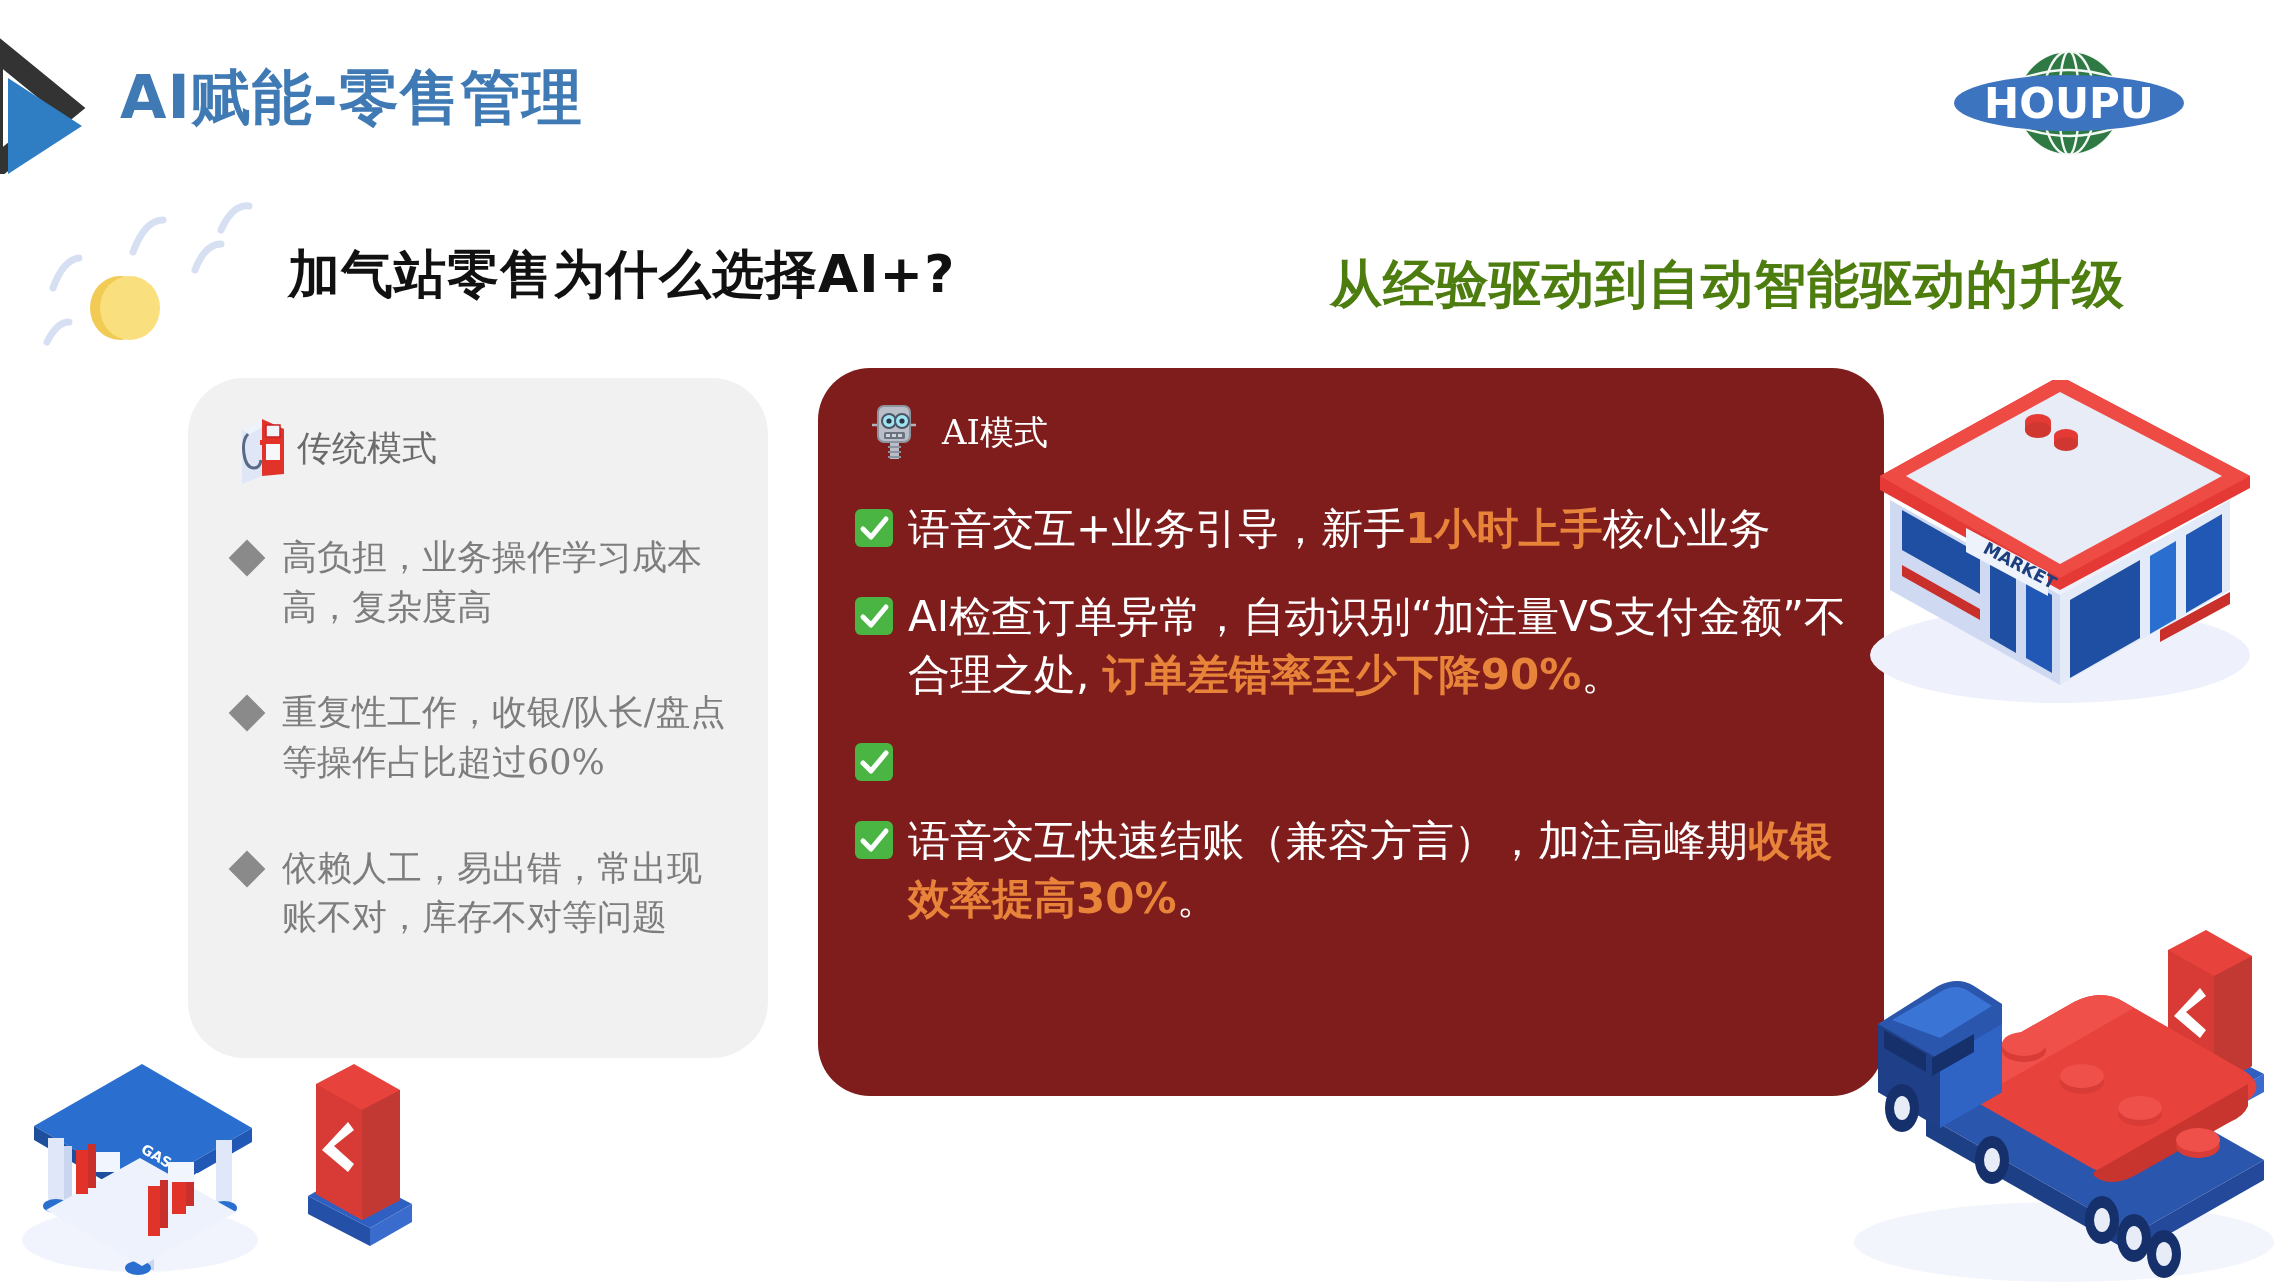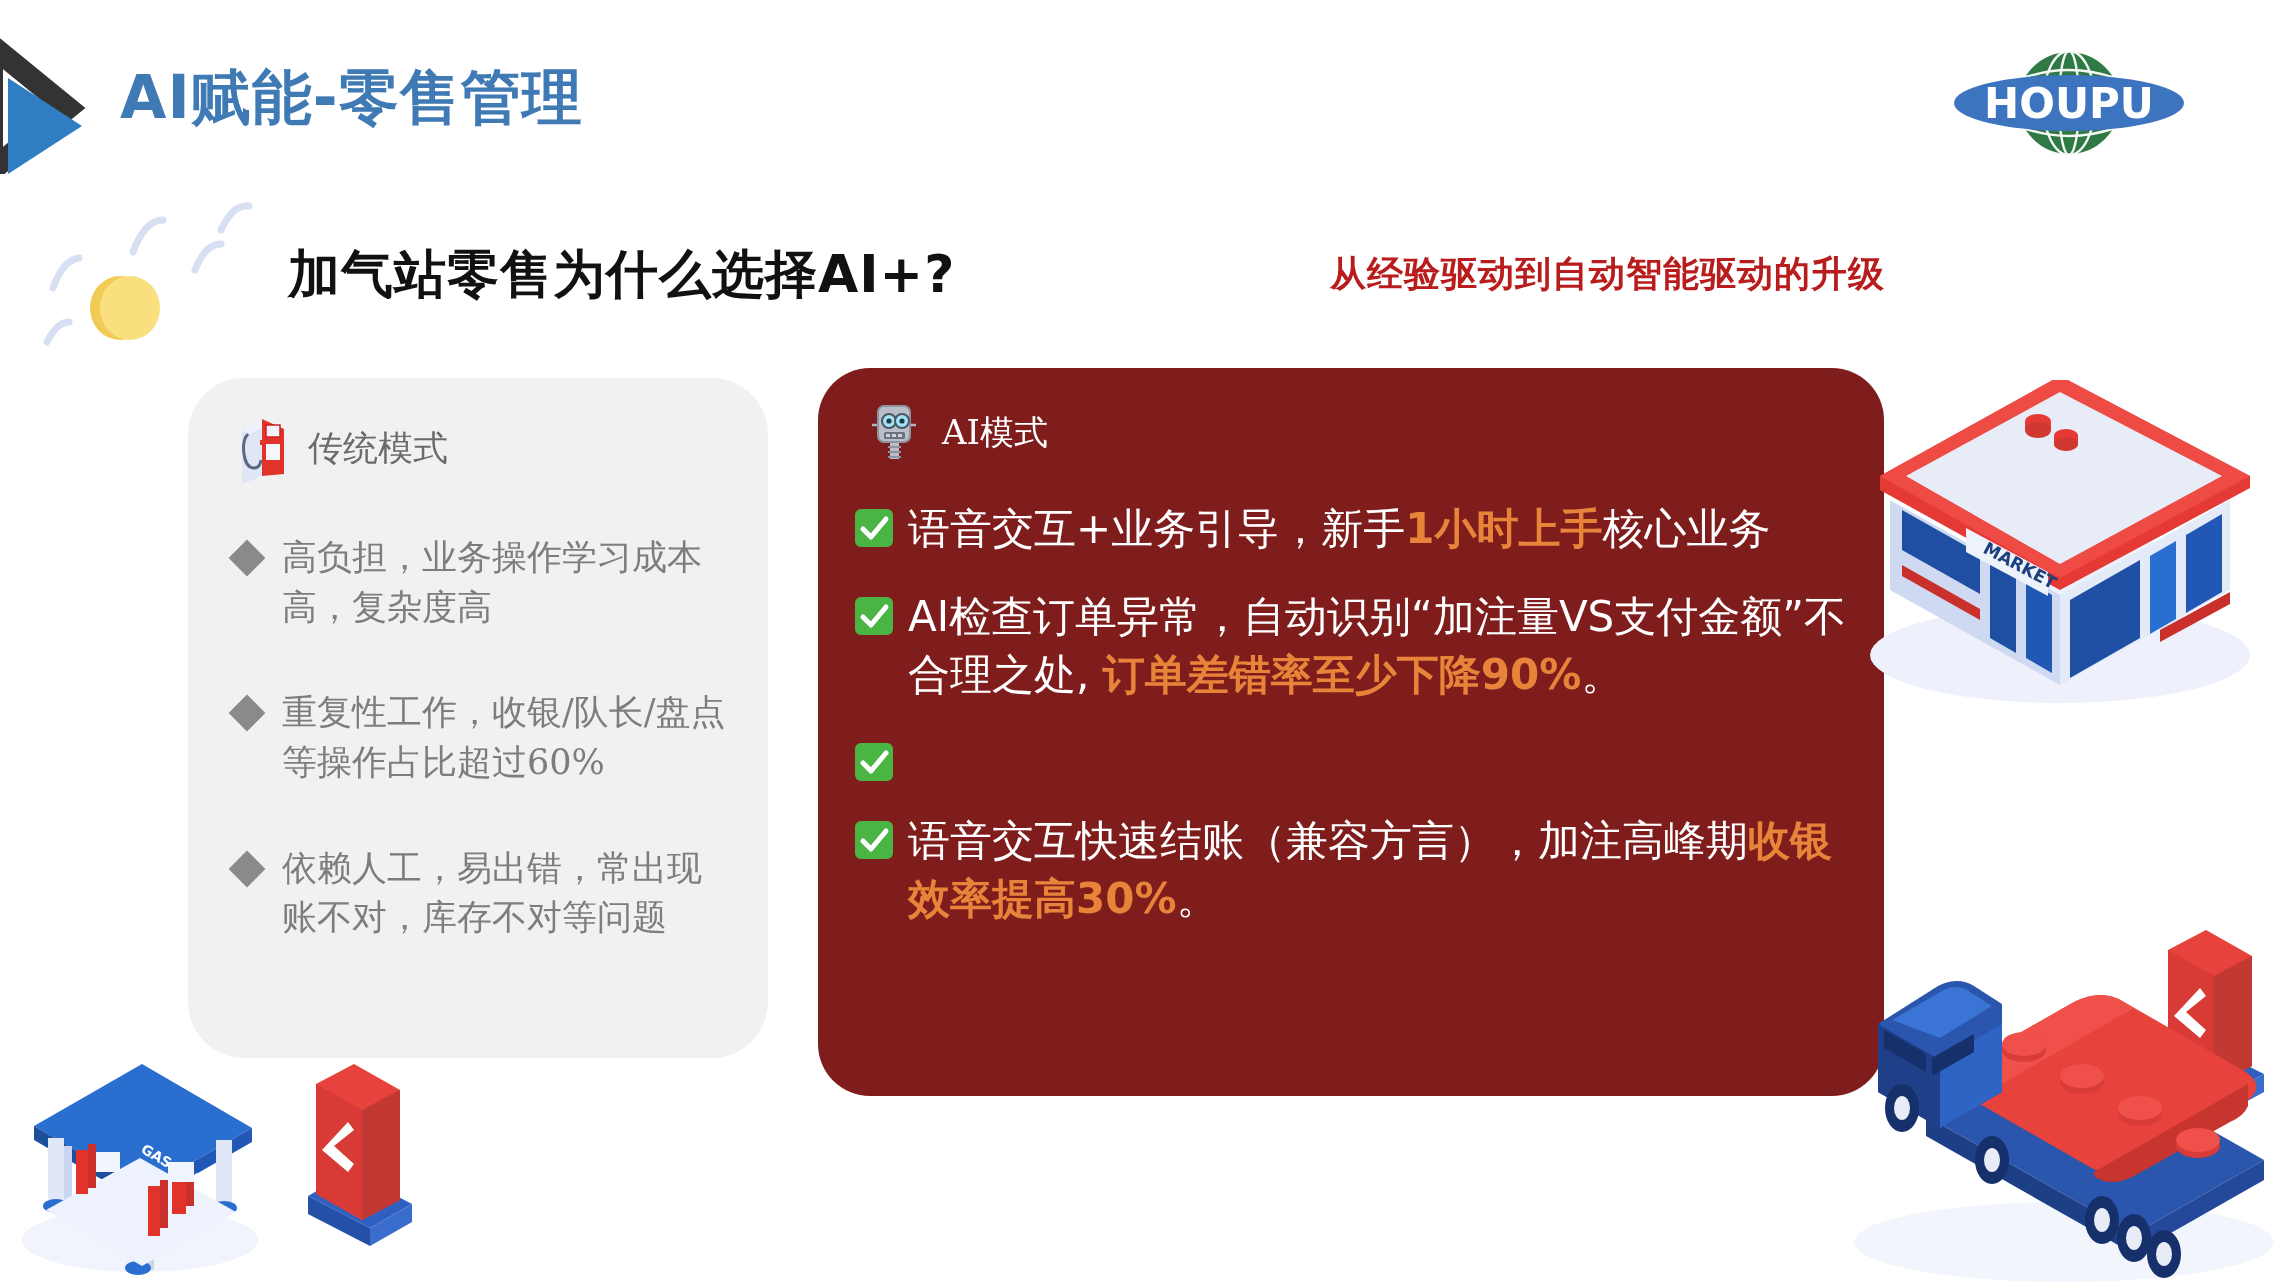--- a/index.html
+++ b/index.html
@@ -24,35 +24,35 @@
 
   
   .main-heading {
     position: absolute; left: 288px; top: 240px;
     font-size: 52px; font-weight: bold; color: #111111;
     white-space: nowrap; letter-spacing: 1px;
     font-family: "DejaVu Sans", "Liberation Sans", sans-serif;
   }
   .sub-heading {
     position: absolute; left: 1330px; top: 250px;
-    font-size: 36px; font-weight: bold; color: #b91c1c;
+    font-size: 52px; font-weight: bold; color: #4d7c0f;
     white-space: nowrap; letter-spacing: 1px;
     font-family: "DejaVu Sans", "Liberation Sans", sans-serif;
   }
 
   
   .doodle { position: absolute; left: 35px; top: 190px; width: 250px; height: 170px; }
 
   
   .card-trad {
     position: absolute; left: 188px; top: 378px;
     width: 580px; height: 680px;
     background: #f1f1f1; border-radius: 56px;
   }
-  .card-head { display: flex; align-items: center; gap: 14px; }
+  .card-head { display: flex; align-items: center; gap: 3px; }
   .card-trad .card-head { position: absolute; left: 48px; top: 32px; }
   .trad-title {
     font-size: 35px; color: #6b6b6b;
     font-family: "DejaVu Serif", "Liberation Serif", serif;
   }
   .trad-list { position: absolute; left: 46px; top: 155px; width: 500px; }
   .trad-item { display: flex; gap: 22px; margin-bottom: 56px; }
   .diamond-bullet {
     flex: none; width: 26px; height: 26px; margin-top: 12px;
     background: #8a8a8a; transform: rotate(45deg);

